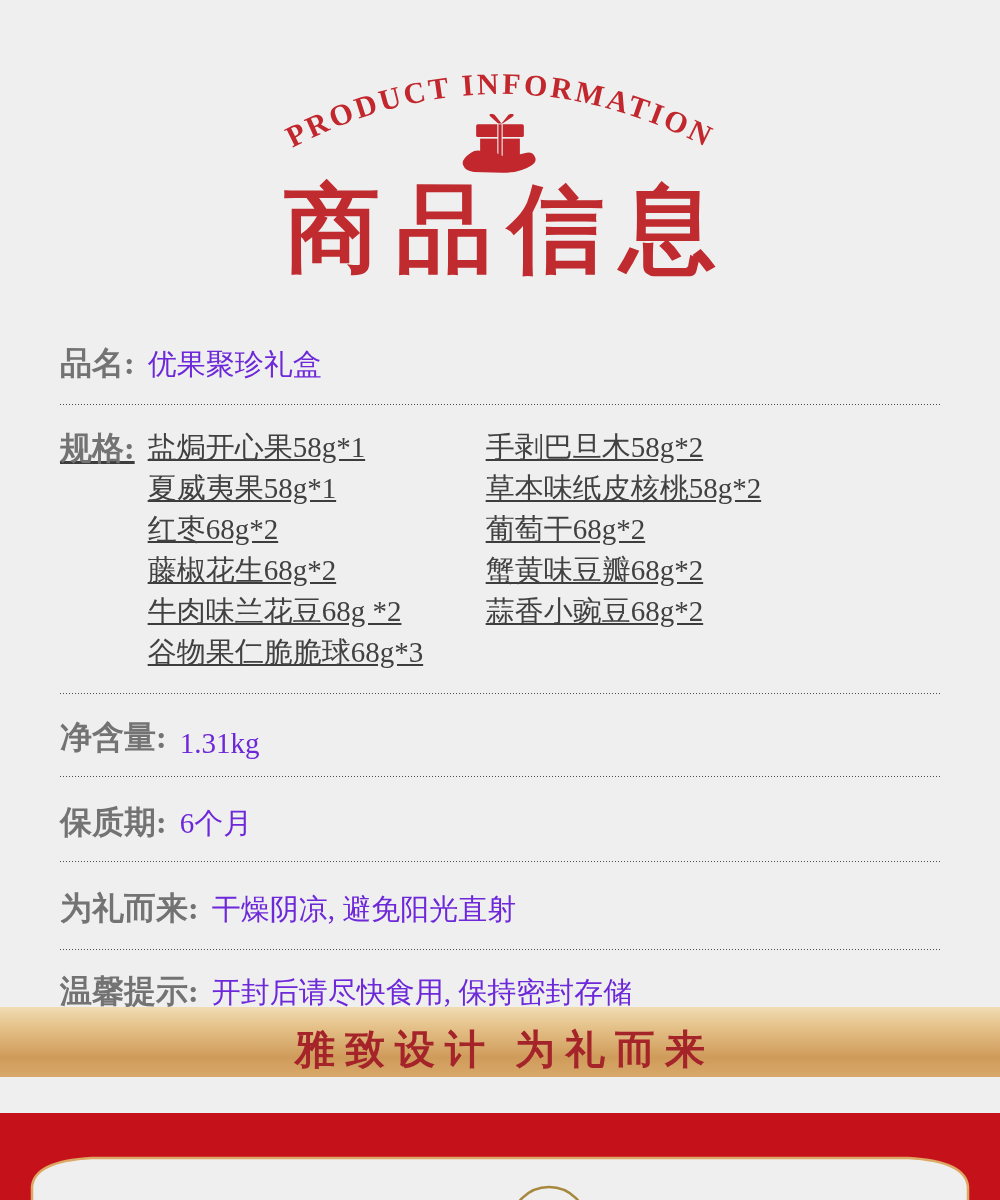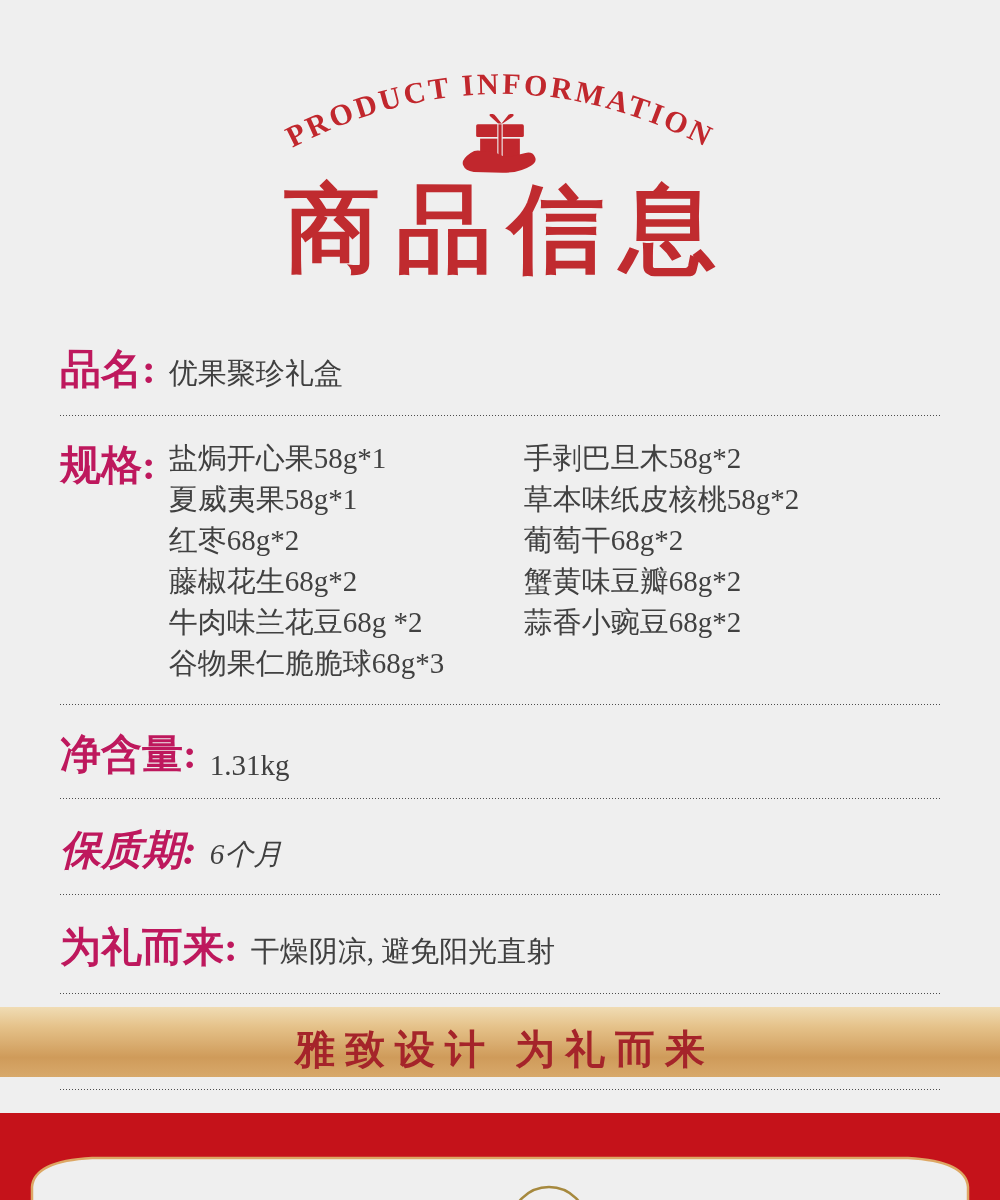--- a/index.html
+++ b/index.html
@@ -19,35 +19,35 @@
   .gift-icon{position:absolute;top:114px;left:458px;width:84px;height:62px;}
   .page-title{
     position:absolute;top:180px;left:0;width:1000px;
     text-align:center;font-size:96px;font-weight:900;color:#c02b2f;
     letter-spacing:16px;text-indent:16px;line-height:1.05;white-space:nowrap;
   }
   
   .info{position:absolute;left:60px;right:60px;top:328px;color:#3d3d3d;}
   .row{display:flex;align-items:baseline;gap:13px;}
   .row .label{
-    font-weight:700;color:#be185d;font-size:41px;white-space:nowrap;flex:0 0 auto;
+    font-weight:700;color:#737373;font-size:32px;white-space:nowrap;flex:0 0 auto;
   }
-  .row .value{font-size:29px;color:#404040;}
+  .row .value{font-size:29px;color:#6d28d9;}
   .divider{
     height:1px;
     background:repeating-linear-gradient(90deg,#4d4d4d 0 1px,transparent 1px 3px);
   }
   .r-name{padding:14px 0 18px 0;}
-  .r-spec{padding:22px 0 20px 0;align-items:flex-start;}
-  .spec-cols{display:flex;flex:1 1 auto;gap:17px;}
+  .r-spec{padding:22px 0 20px 0;align-items:flex-start;text-decoration:underline;}
+  .spec-cols{display:flex;flex:1 1 auto;}
   .spec-col{line-height:41px;font-size:29px;color:#414141;}
   .spec-col.c1{width:338px;flex:0 0 auto;}
   .spec-col.c2{flex:1 1 auto;}
   .r-net{padding:22px 0 16px 0;align-items:flex-end;}
-  .r-shelf{padding:24px 0 16px 0;font-style:italic;}
+  .r-shelf{padding:24px 0 16px 0;}
   .r-storage{padding:25px 0 18px 0;}
   .r-tips{padding:20px 0 20px 0;}
   
   .gold-band{
     position:absolute;left:0;top:1007px;width:1000px;height:70px;
     background:linear-gradient(180deg,#f0dcb4 0%,#e5c28a 28%,#cf9b5a 72%,#d8a96b 100%);
     display:flex;align-items:flex-end;justify-content:center;
   }
   .gold-band .banner{
     font-size:40px;font-weight:700;color:#a5242a;
@@ -129,20 +129,21 @@
   <div class="divider"></div>
 
   <div class="row r-storage">
     <span class="label">为礼而来:</span>
     <span class="value">干燥阴凉, 避免阳光直射</span>
   </div>
   <div class="divider"></div>
 
   <div class="row r-tips">
     <span class="label">温馨提示:</span>
+    <span class="value">开封后请尽快食用, 保持密封存储</span>
   </div>
   <div class="divider"></div>
 
 </div>
 
 <div class="gold-band">
   <div class="banner">雅致设计 为礼而来</div>
 </div>
 
 <div class="red-band">

